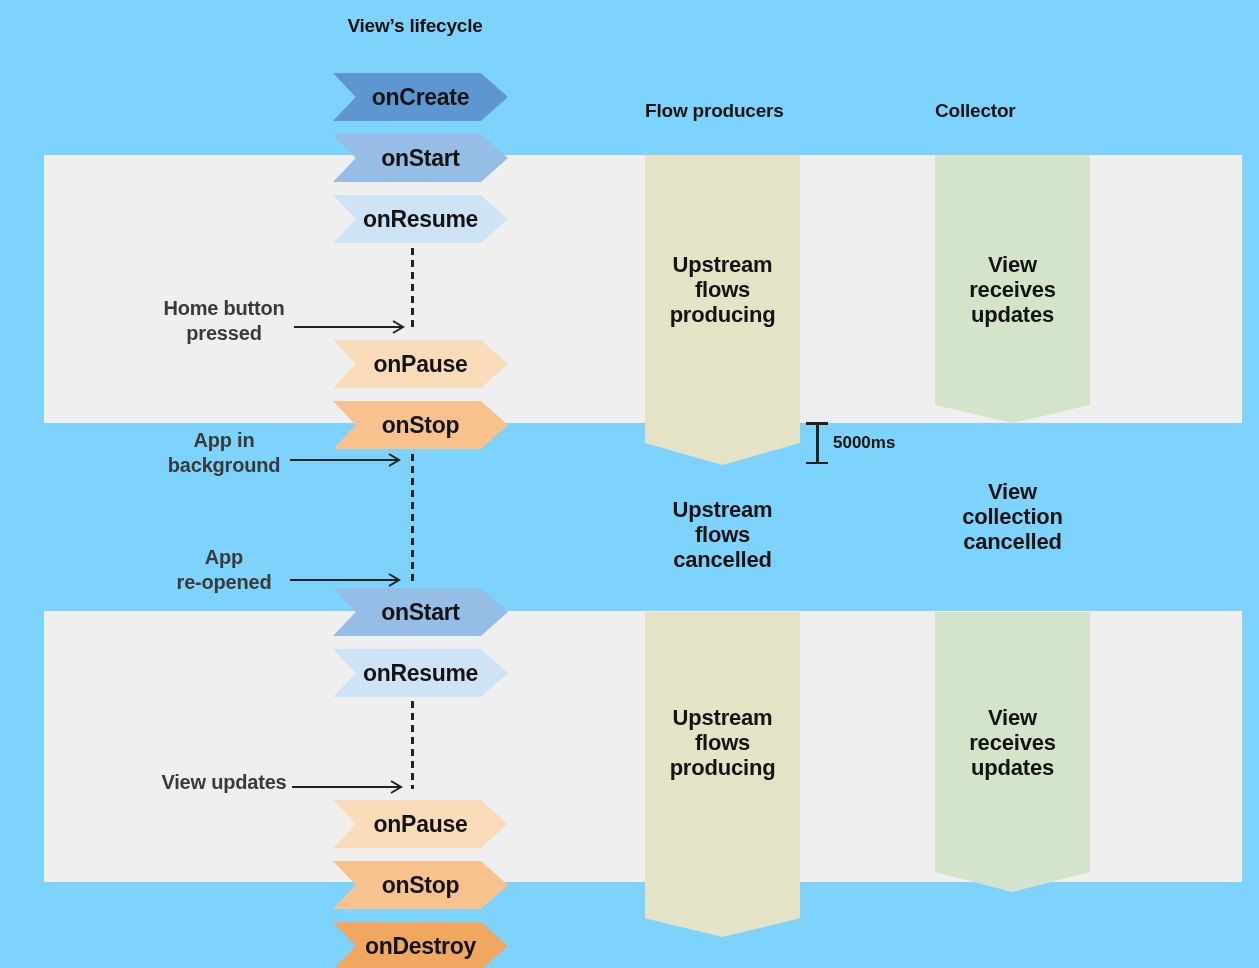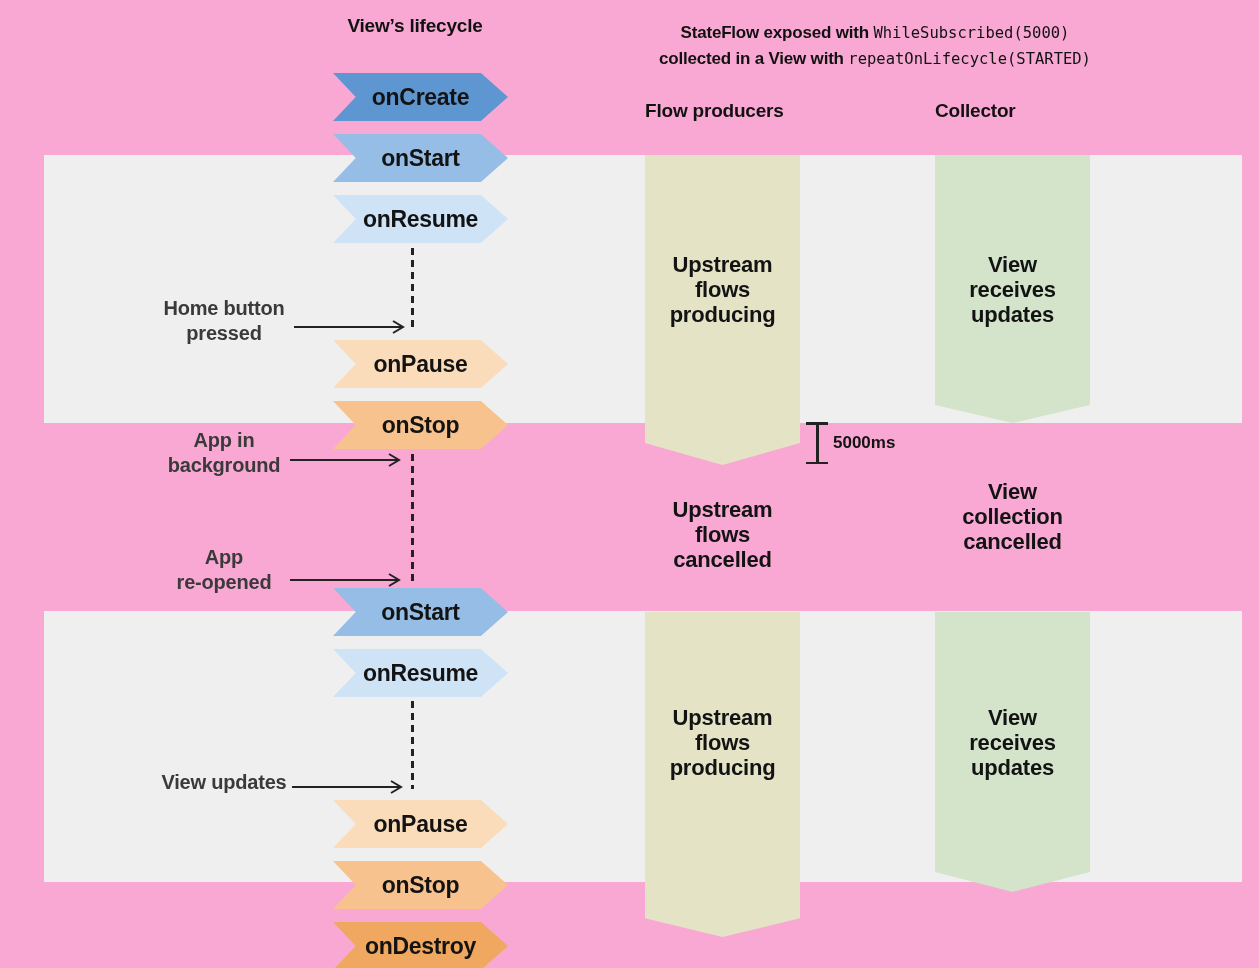--- a/index.html
+++ b/index.html
@@ -1,21 +1,21 @@
 <!DOCTYPE html>
 <html><head>
 <meta charset="utf-8">
 <style>
   html,body{margin:0;padding:0;background:#ffffff;}
   #stage{
     position:relative;
     width:1259px;
     height:968px;
     overflow:hidden;
-    background:#f9a8d4;
+    background:#7dd3fc;
     font-family:"Liberation Sans", sans-serif;
     color:#141414;
   }
   .abs{position:absolute;}
   
   .phase-band{left:44px;width:1198px;}
   .phase-band.b1{top:155px;height:268px;}
   .phase-band.b2{top:611px;height:271px;}
   
   .lc-title{left:325px;top:15px;width:180px;text-align:center;
@@ -67,28 +67,20 @@
 </style>
 </head>
 <body>
 
 <div id="stage">
 
   <div class="abs phase-band b1" style="background: rgb(239, 239, 239);"></div>
   <div class="abs phase-band b2" style="background: rgb(239, 239, 239);"></div>
 
   <div class="abs lc-title">View’s lifecycle</div>
-  <div class="abs sf-title">
-    <div>
-      <span class="b">StateFlow exposed with </span><span class="code">WhileSubscribed(5000)</span>
-    </div>
-    <div>
-      <span class="b">collected in a View with </span><span class="code">repeatOnLifecycle(STARTED)</span>
-    </div>
-  </div>
 
   <div class="abs col-head producers">Flow producers</div>
   <div class="abs col-head collector">Collector</div>
 
   <div class="abs chev" style="top: 73px; background: rgb(94, 150, 210);">onCreate</div>
   <div class="abs chev" style="top: 134px; background: rgb(149, 189, 229);">onStart</div>
   <div class="abs chev" style="top: 195px; background: rgb(207, 227, 246);">onResume</div>
   <div class="abs chev" style="top: 340px; background: rgb(251, 220, 186);">onPause</div>
   <div class="abs chev" style="top: 401px; background: rgb(247, 194, 141);">onStop</div>
   <div class="abs chev" style="top: 588px; background: rgb(149, 189, 229);">onStart</div>

